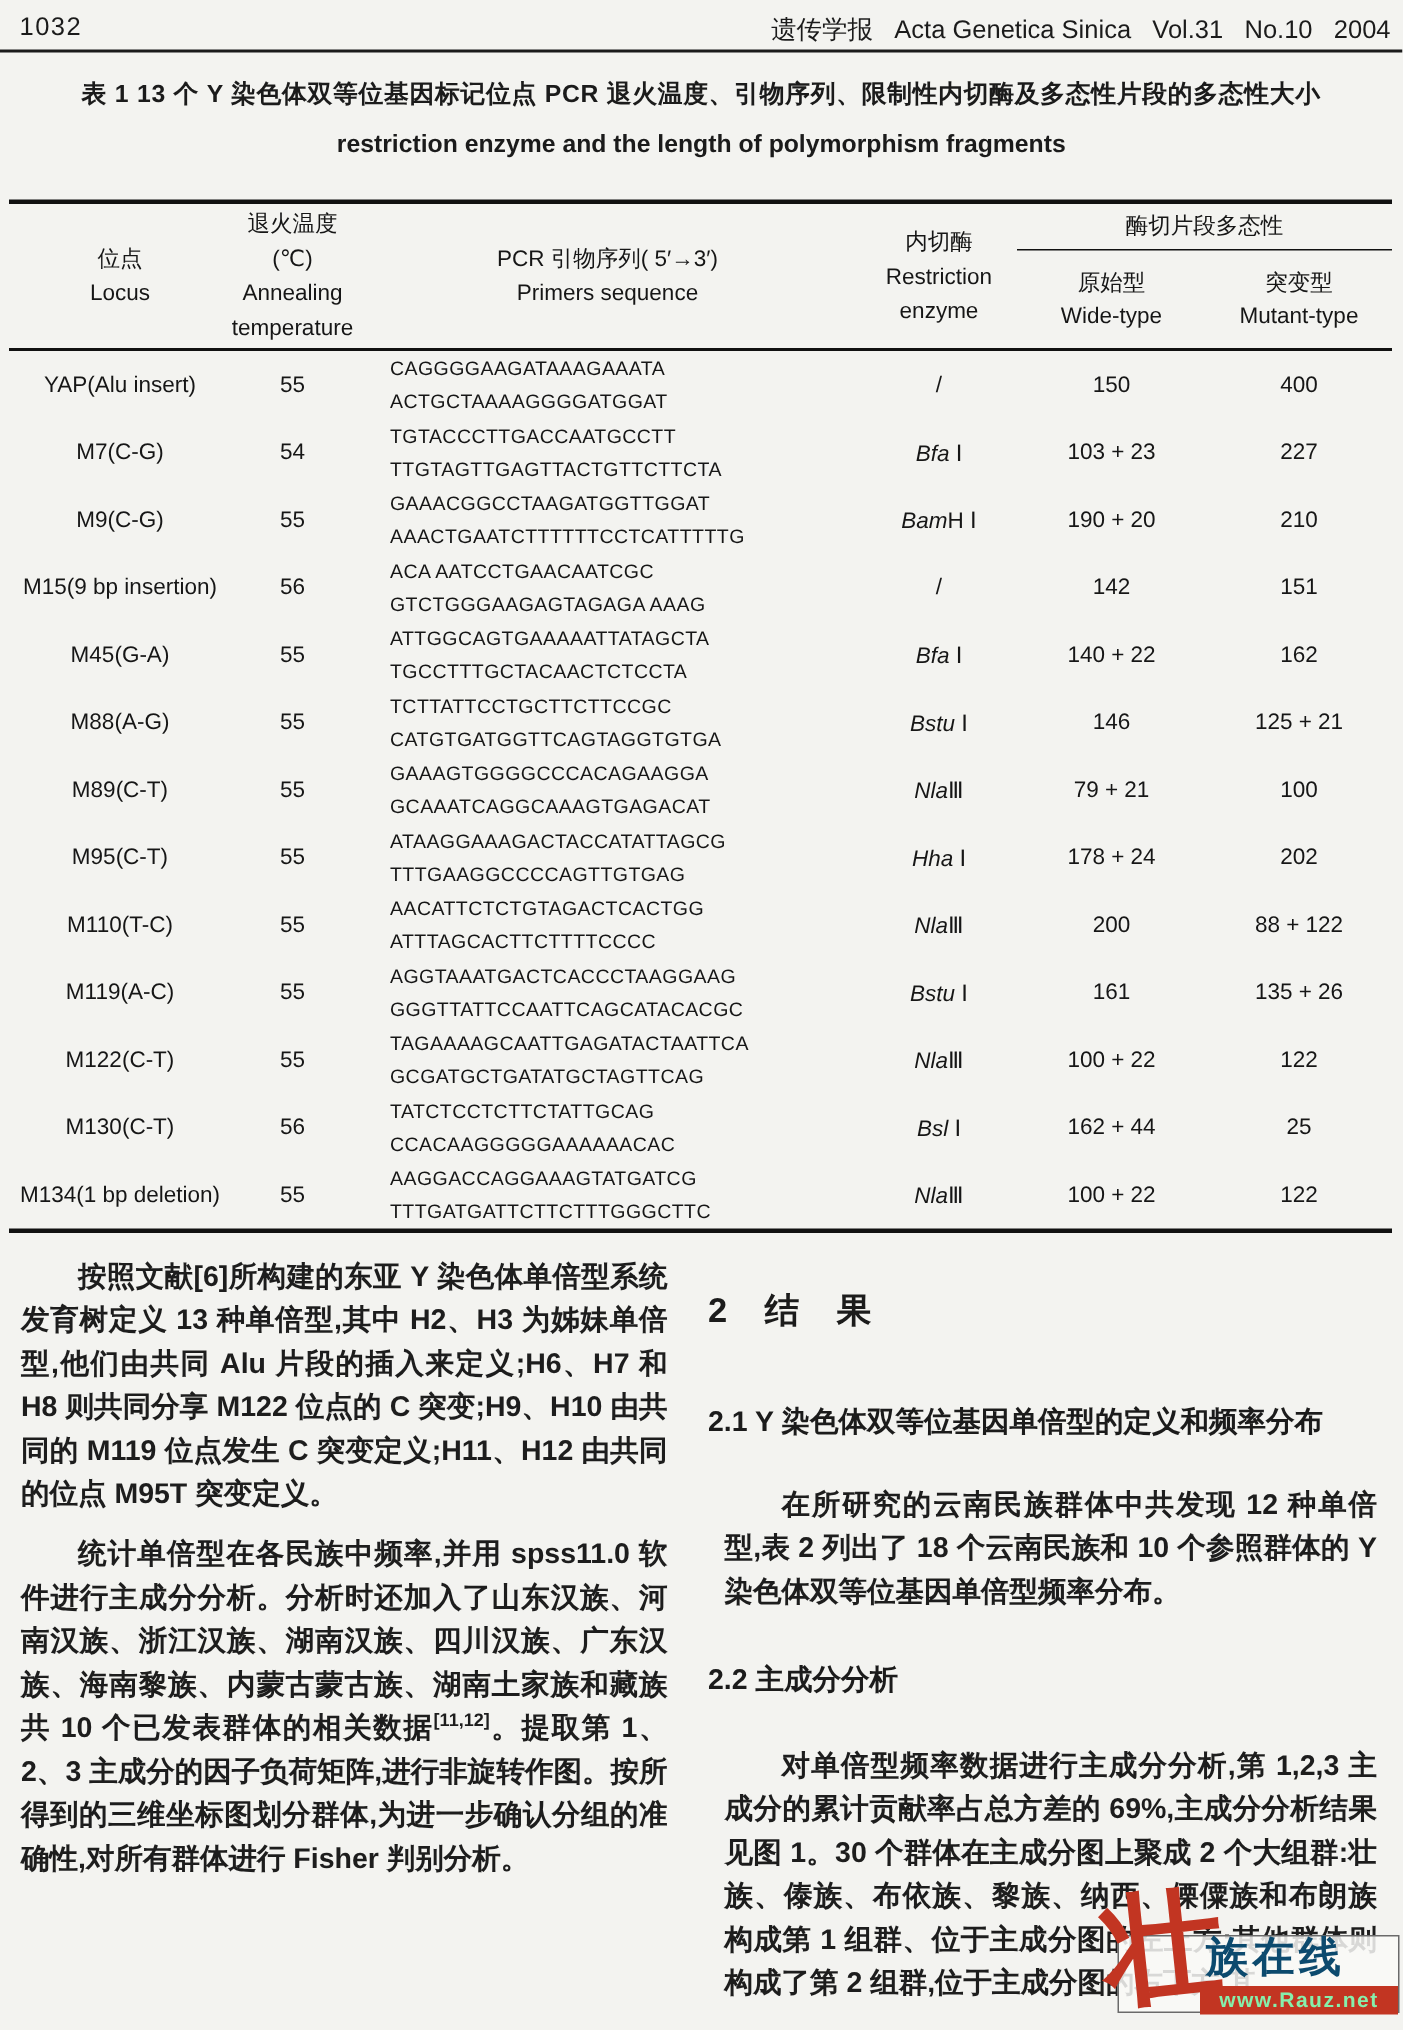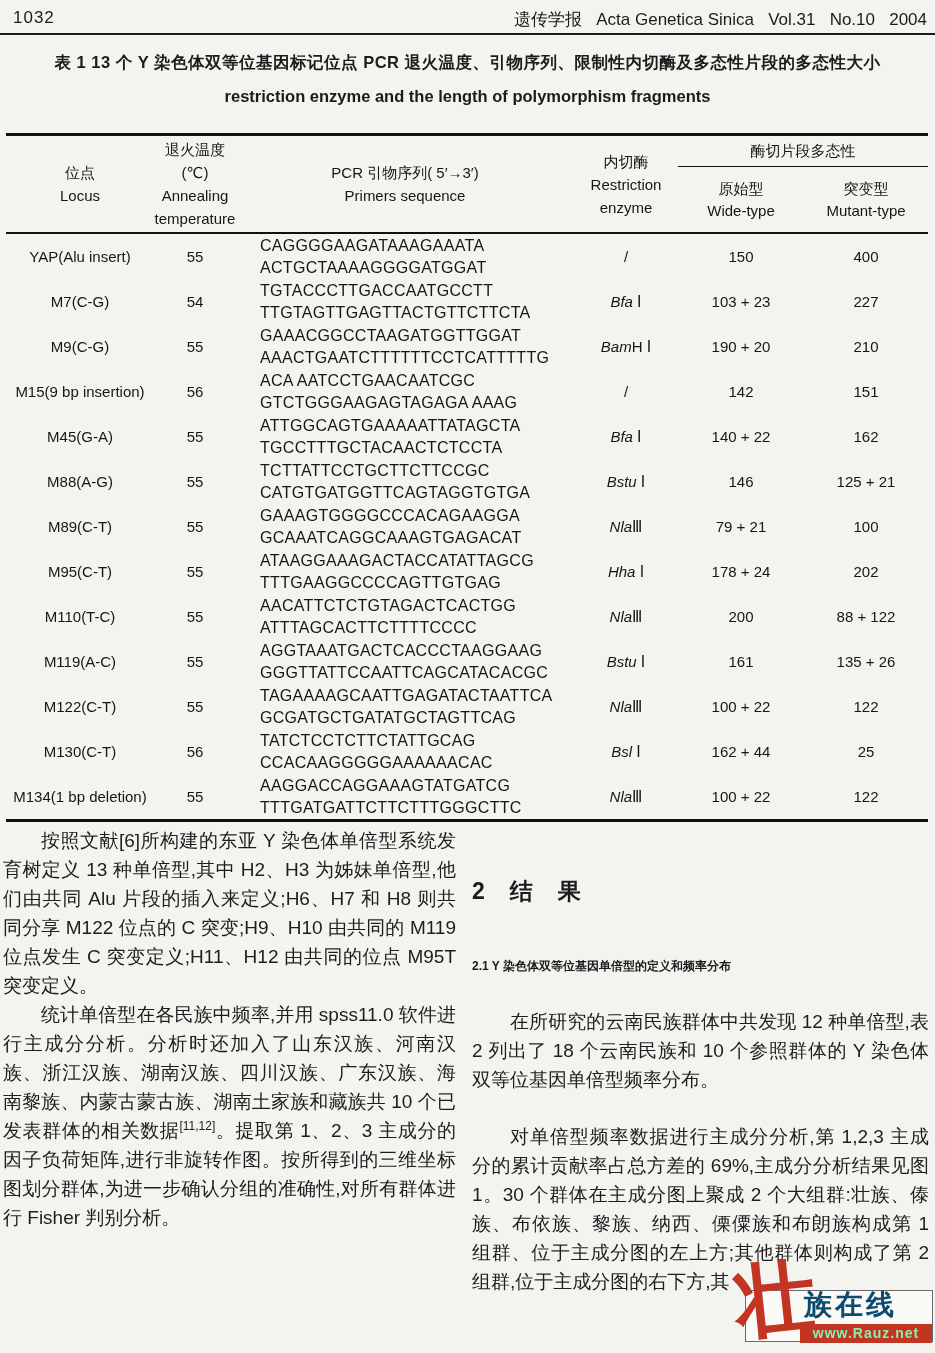--- a/index.html
+++ b/index.html
@@ -23,32 +23,32 @@
     border-collapse:collapse;table-layout:fixed;
     font-size:15px;color:#161616;
     border-top:3px solid #111;border-bottom:3px solid #111;
   }
   .main-table th{font-weight:normal;vertical-align:middle;padding:2px 0;line-height:23px;}
   .main-table thead tr:last-child th,
   .main-table thead th[rowspan]{border-bottom:2px solid #111;}
   .main-table th.group{border-bottom:1.5px solid #111;height:26px;line-height:24px;}
   .main-table th.sub{line-height:22px;}
   .main-table td{height:45px;vertical-align:middle;text-align:center;padding:0;}
-  .main-table td.seq{text-align:left;padding-left:24px;font-size:16px;line-height:22px;letter-spacing:.3px;}
+  .main-table td.seq{text-align:left;padding-left:24px;font-size:13px;line-height:22px;letter-spacing:.3px;}
   .enz i{font-style:italic;}
   
   .col-left{position:absolute;left:3px;top:826px;width:453px;}
   .col-right{position:absolute;left:472px;top:826px;width:457px;}
   .body-par{
-    font-size:19px;line-height:29px;margin:0;color:#1d1d1d;
-    text-align:justify;text-justify:inter-ideograph;text-indent:2em;
+    font-size:19px;line-height:29px;margin:11px;color:#1d1d1d;
+    text-align:justify;text-justify:inter-ideograph;text-indent:2em;font-weight:bold;
   }
-  .sec-heading{font-weight:bold;font-size:12px;line-height:29px;margin:0;}
+  .sec-heading{font-weight:bold;font-size:19px;line-height:29px;margin:0;}
   .sec13{margin-top:26px;margin-bottom:24px;}
-  .sec2{font-size:23px;margin-top:51px;letter-spacing:1px;}
+  .sec2{font-size:23px;margin-top:33px;letter-spacing:1px;}
   .sec21{margin-top:46px;padding-left:2.4em;text-indent:-2.4em;}
   .p-right1{margin-top:26px;}
   .sec22{margin-top:30px;}
   .p-right2{margin-top:28px;}
   .p-left2{margin-top:0;}
   sup{font-size:12px;line-height:0;}
   
   .watermark{position:absolute;left:740px;top:1266px;width:196px;height:86px;}
   .wm-frame{position:absolute;left:5px;top:24px;width:186px;height:50px;
     border:1px solid #6a6a6a;background:rgba(249,249,247,.85);}
@@ -265,20 +265,21 @@
 
 <div class="col-left">
   <p class="body-par">按照文献[6]所构建的东亚 Y 染色体单倍型系统发育树定义 13 种单倍型,其中 H2、H3 为姊妹单倍型,他们由共同 Alu 片段的插入来定义;H6、H7 和 H8 则共同分享 M122 位点的 C 突变;H9、H10 由共同的 M119 位点发生 C 突变定义;H11、H12 由共同的位点 M95T 突变定义。</p>
   <p class="body-par p-left2"><span>统计单倍型在各民族中频率,并用 spss11.0 软件进行主成分分析。分析时还加入了山东汉族、河南汉族、浙江汉族、湖南汉族、四川汉族、广东汉族、海南黎族、内蒙古蒙古族、湖南土家族和藏族共 10 个已发表群体的相关数据</span><sup>[11,12]</sup><span>。提取第 1、2、3 主成分的因子负荷矩阵,进行非旋转作图。按所得到的三维坐标图划分群体,为进一步确认分组的准确性,对所有群体进行 Fisher 判别分析。</span></p>
 </div>
 
 <div class="col-right">
   <p class="sec-heading sec2">2　结　果</p>
   <p class="sec-heading sec21">2.1  Y 染色体双等位基因单倍型的定义和频率分布</p>
   <p class="body-par p-right1">在所研究的云南民族群体中共发现 12 种单倍型,表 2 列出了 18 个云南民族和 10 个参照群体的 Y 染色体双等位基因单倍型频率分布。</p>
+  <p class="sec-heading sec22">2.2  主成分分析</p>
   <p class="body-par p-right2">对单倍型频率数据进行主成分分析,第 1,2,3 主成分的累计贡献率占总方差的 69%,主成分分析结果见图 1。30 个群体在主成分图上聚成 2 个大组群:壮族、傣族、布依族、黎族、纳西、傈僳族和布朗族构成第 1 组群、位于主成分图的左上方;其他群体则构成了第 2 组群,位于主成分图的右下方,其</p>
 </div>
 
 <div class="watermark">
   <div class="wm-frame"></div>
   <div class="wm-initial">壮</div>
   <div class="wm-text">族在线</div>
   <div class="wm-url">www.Rauz.net</div>
 </div>
 

